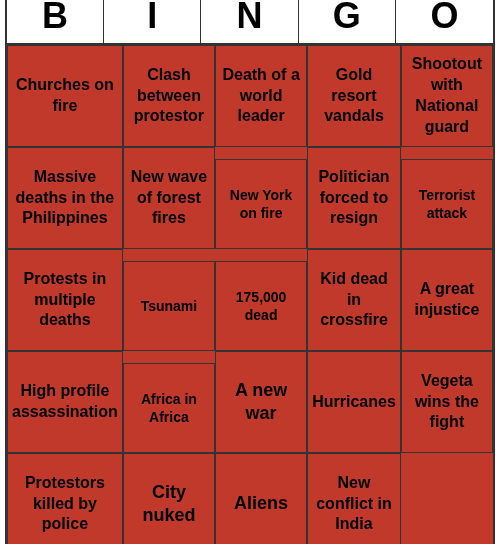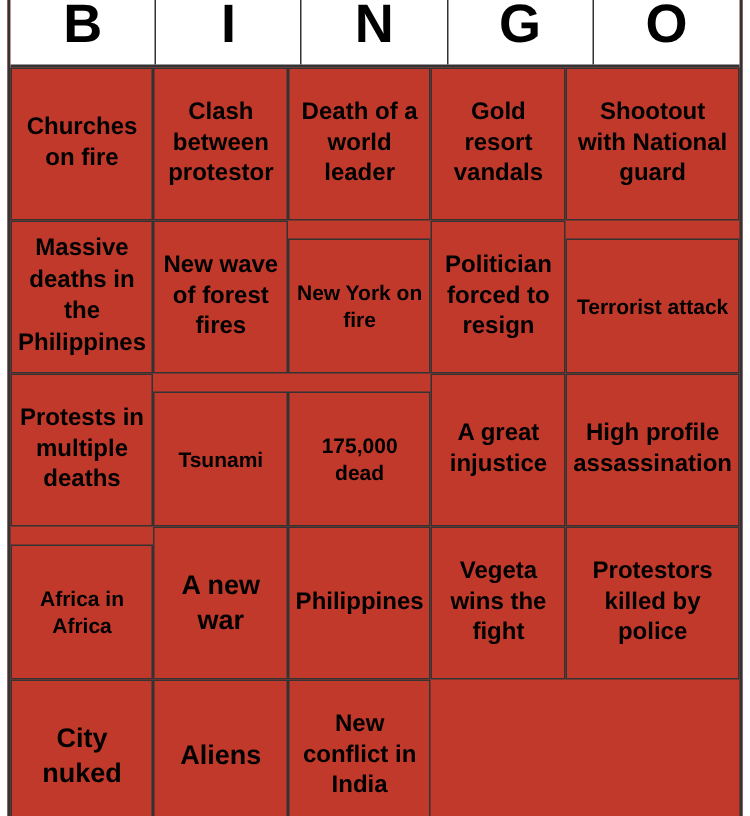--- a/index.html
+++ b/index.html
@@ -80,24 +80,25 @@
       <div class="bingo-cell">Gold resort vandals</div>
       <div class="bingo-cell">Shootout with National guard</div>
       <div class="bingo-cell">Massive deaths in the Philippines</div>
       <div class="bingo-cell">New wave of forest fires</div>
       <div class="bingo-cell medium-text">New York on fire</div>
       <div class="bingo-cell">Politician forced to resign</div>
       <div class="bingo-cell medium-text">Terrorist attack</div>
       <div class="bingo-cell">Protests in multiple deaths</div>
       <div class="bingo-cell medium-text">Tsunami</div>
       <div class="bingo-cell medium-text">175,000 dead</div>
+      <div class="bingo-cell">Kid dead in crossfire</div>
       <div class="bingo-cell">A great injustice</div>
       <div class="bingo-cell">High profile assassination</div>
       <div class="bingo-cell medium-text">Africa in Africa</div>
       <div class="bingo-cell large-text">A new war</div>
-      <div class="bingo-cell">Philippines</div>
+      <div class="bingo-cell">Hurricanes</div>
       <div class="bingo-cell">Vegeta wins the fight</div>
       <div class="bingo-cell">Protestors killed by police</div>
       <div class="bingo-cell large-text">City nuked</div>
       <div class="bingo-cell large-text">Aliens</div>
       <div class="bingo-cell">New conflict in India</div>
     </div>
 </div>
 
 </body></html>

